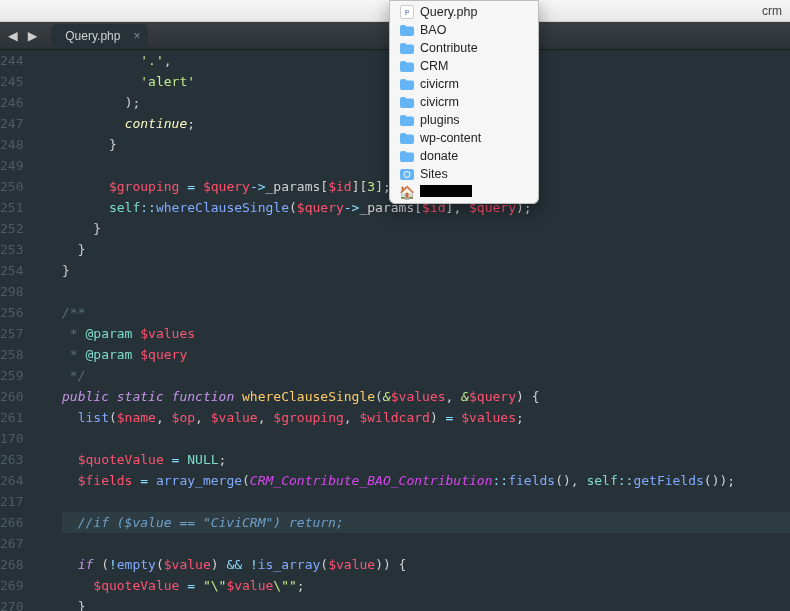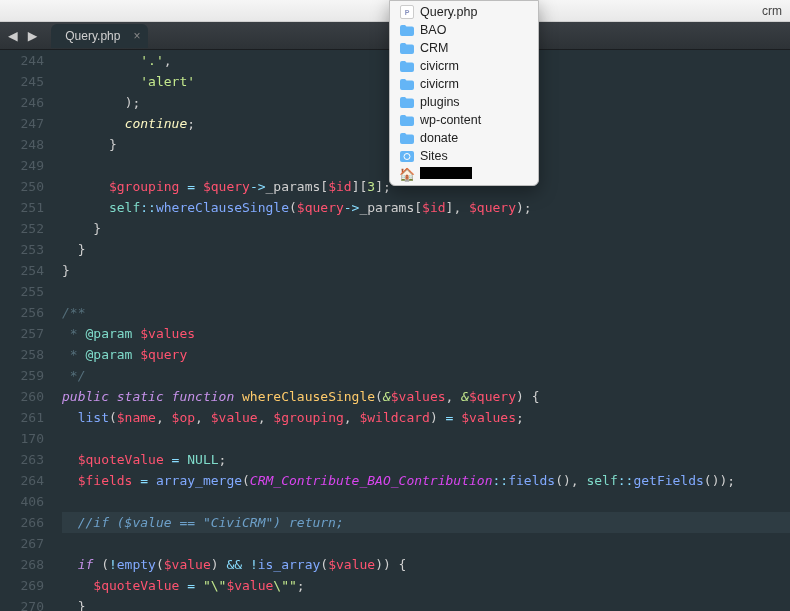--- a/index.html
+++ b/index.html
@@ -9,21 +9,21 @@
   .titlebar-right { position: absolute; right: 8px; color: #444; font-size: 12px; }
   
   .toolbar { height: 28px; background: linear-gradient(#3a3f44, #2d3236); display: flex; align-items: center; padding: 0 4px; border-bottom: 1px solid #1a1d20; }
   .nav-arrows { display: flex; gap: 2px; margin-right: 10px; }
   .nav-arrow { color: #ccc; font-size: 16px; padding: 0 4px; cursor: pointer; }
   
   .tab { background: #263238; color: #d0d0d0; padding: 5px 28px 5px 14px; border-radius: 6px 6px 0 0; font-size: 12px; font-family: -apple-system, "Helvetica Neue", sans-serif; position: relative; cursor: pointer; }
   .tab-close { position: absolute; right: 8px; top: 50%; transform: translateY(-50%); font-size: 12px; color: #888; cursor: pointer; }
   
   .editor { display: flex; height: calc(611px - 50px); background: #263238; font-size: 13px; line-height: 21px; }
-  .gutter { width: 62px; text-align: right; color: #4f5b62; padding-right: 18px; user-select: none; background: #263238; }
+  .gutter { width: 62px; text-align: left; color: #4f5b62; padding-right: 18px; user-select: none; background: #263238; }
   .gutter .ln { height: 21px; }
   .code { flex: 1; color: #eeffff; white-space: pre; position: relative; }
   .code .line { height: 21px; }
   .code .hl { background: #2e3c43; width: 100%; display: inline-block; }
   
   
   .k  { color: #c792ea; font-style: italic; }        
   .kc { color: #fef9c3; font-style: italic; }        
   .kd { color: #c792ea; font-style: italic; }        
   .kn { color: #7fdbca; }                            
@@ -75,31 +75,31 @@
       <div class="ln">245</div>
       <div class="ln">246</div>
       <div class="ln">247</div>
       <div class="ln">248</div>
       <div class="ln">249</div>
       <div class="ln">250</div>
       <div class="ln">251</div>
       <div class="ln">252</div>
       <div class="ln">253</div>
       <div class="ln">254</div>
-      <div class="ln">255</div>
+      <div class="ln">298</div>
       <div class="ln">256</div>
       <div class="ln">257</div>
       <div class="ln">258</div>
       <div class="ln">259</div>
       <div class="ln">260</div>
       <div class="ln">261</div>
       <div class="ln">170</div>
       <div class="ln">263</div>
       <div class="ln">264</div>
-      <div class="ln">406</div>
+      <div class="ln">217</div>
       <div class="ln">266</div>
       <div class="ln">267</div>
       <div class="ln">268</div>
       <div class="ln">269</div>
       <div class="ln">270</div>
     </div>
   <div class="code" id="code"><div class="line">          <span class="s">'.'</span><span class="p">,</span></div><div class="line">          <span class="s">'alert'</span></div><div class="line">        <span class="p">);</span></div><div class="line">        <span class="kc">continue</span><span class="p">;</span></div><div class="line">      <span class="p">}</span></div><div class="line"></div><div class="line">      <span class="v">$grouping</span><span class="p"> </span><span class="op">=</span><span class="p"> </span><span class="v">$query</span><span class="op">-&gt;</span><span class="p">_params[</span><span class="v">$id</span><span class="p">][</span><span class="s">3</span><span class="p">];</span></div><div class="line">      <span class="kn">self</span><span class="op">::</span><span class="fn">whereClauseSingle</span><span class="p">(</span><span class="v">$query</span><span class="op">-&gt;</span><span class="p">_params[</span><span class="v">$id</span><span class="p">], </span><span class="v">$query</span><span class="p">);</span></div><div class="line">    <span class="p">}</span></div><div class="line">  <span class="p">}</span></div><div class="line"><span class="p">}</span></div><div class="line"></div><div class="line"><span class="c">/**</span></div><div class="line"><span class="c"> * </span><span class="kn">@param</span><span class="c"> </span><span class="v">$values</span></div><div class="line"><span class="c"> * </span><span class="kn">@param</span><span class="c"> </span><span class="v">$query</span></div><div class="line"><span class="c"> */</span></div><div class="line"><span class="k">public</span><span class="p"> </span><span class="k">static</span><span class="p"> </span><span class="kd">function</span><span class="p"> </span><span class="fd">whereClauseSingle</span><span class="p">(</span><span class="amp">&amp;</span><span class="v">$values</span><span class="p">, </span><span class="amp">&amp;</span><span class="v">$query</span><span class="p">) {</span></div><div class="line">  <span class="fn">list</span><span class="p">(</span><span class="v">$name</span><span class="p">, </span><span class="v">$op</span><span class="p">, </span><span class="v">$value</span><span class="p">, </span><span class="v">$grouping</span><span class="p">, </span><span class="v">$wildcard</span><span class="p">) </span><span class="op">=</span><span class="p"> </span><span class="v">$values</span><span class="p">;</span></div><div class="line"></div><div class="line">  <span class="v">$quoteValue</span><span class="p"> </span><span class="op">=</span><span class="p"> </span><span class="kn">NULL</span><span class="p">;</span></div><div class="line">  <span class="v">$fields</span><span class="p"> </span><span class="op">=</span><span class="p"> </span><span class="fn">array_merge</span><span class="p">(</span><span class="cl">CRM_Contribute_BAO_Contribution</span><span class="op">::</span><span class="fn">fields</span><span class="p">(), </span><span class="kn">self</span><span class="op">::</span><span class="fn">getFields</span><span class="p">());</span></div><div class="line"></div><div class="line hl">  <span class="cc">//if ($value == "CiviCRM") return;</span></div><div class="line"></div><div class="line">  <span class="k">if</span><span class="p"> (</span><span class="op">!</span><span class="fn">empty</span><span class="p">(</span><span class="v">$value</span><span class="p">) </span><span class="op">&amp;&amp;</span><span class="p"> </span><span class="op">!</span><span class="fn">is_array</span><span class="p">(</span><span class="v">$value</span><span class="p">)) {</span></div><div class="line">    <span class="v">$quoteValue</span><span class="p"> </span><span class="op">=</span><span class="p"> </span><span class="s">"\"</span><span class="v">$value</span><span class="s">\""</span><span class="p">;</span></div><div class="line">  <span class="p">}</span></div></div>
 </div>
 
 <div class="popup" id="popup">
@@ -107,20 +107,28 @@
       <span class="ico ico-php">P</span>
       <span>Query.php</span>
     </div>
     <div class="popup-item">
       <span class="ico ico-folder">
         <svg width="14" height="11" viewBox="0 0 14 11">
           <path d="M0 2 Q0 0 2 0 L5 0 L6.5 1.5 L12 1.5 Q14 1.5 14 3.5 L14 9 Q14 11 12 11 L2 11 Q0 11 0 9 Z"></path>
         </svg>
       </span>
       <span>BAO</span>
+    </div>
+    <div class="popup-item">
+      <span class="ico ico-folder">
+        <svg width="14" height="11" viewBox="0 0 14 11">
+          <path d="M0 2 Q0 0 2 0 L5 0 L6.5 1.5 L12 1.5 Q14 1.5 14 3.5 L14 9 Q14 11 12 11 L2 11 Q0 11 0 9 Z"></path>
+        </svg>
+      </span>
+      <span>Contribute</span>
     </div>
     <div class="popup-item">
       <span class="ico ico-folder">
         <svg width="14" height="11" viewBox="0 0 14 11">
           <path d="M0 2 Q0 0 2 0 L5 0 L6.5 1.5 L12 1.5 Q14 1.5 14 3.5 L14 9 Q14 11 12 11 L2 11 Q0 11 0 9 Z"></path>
         </svg>
       </span>
       <span>CRM</span>
     </div>
     <div class="popup-item">

